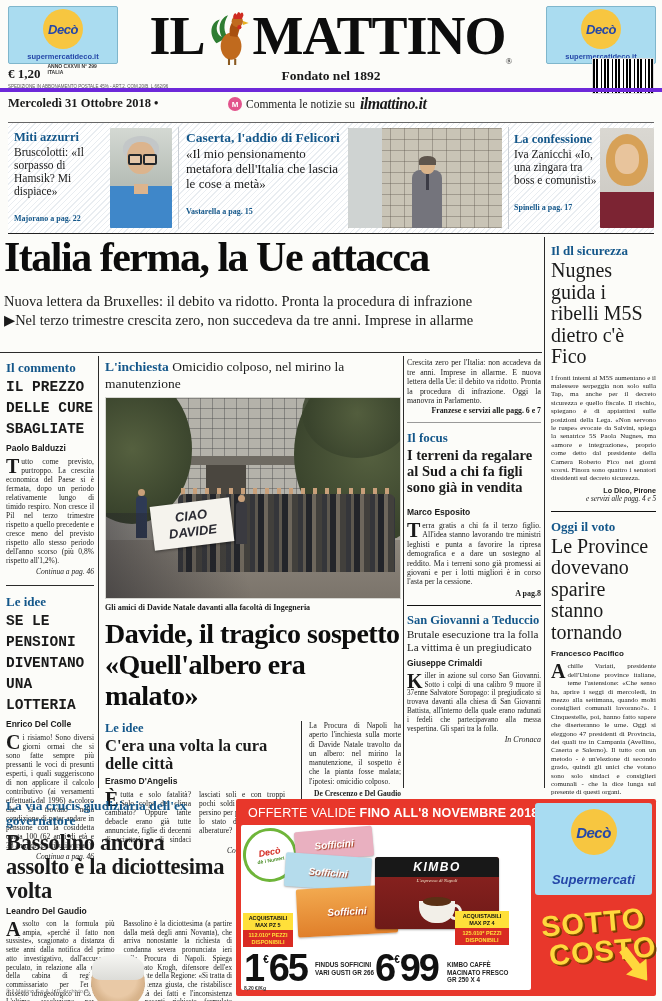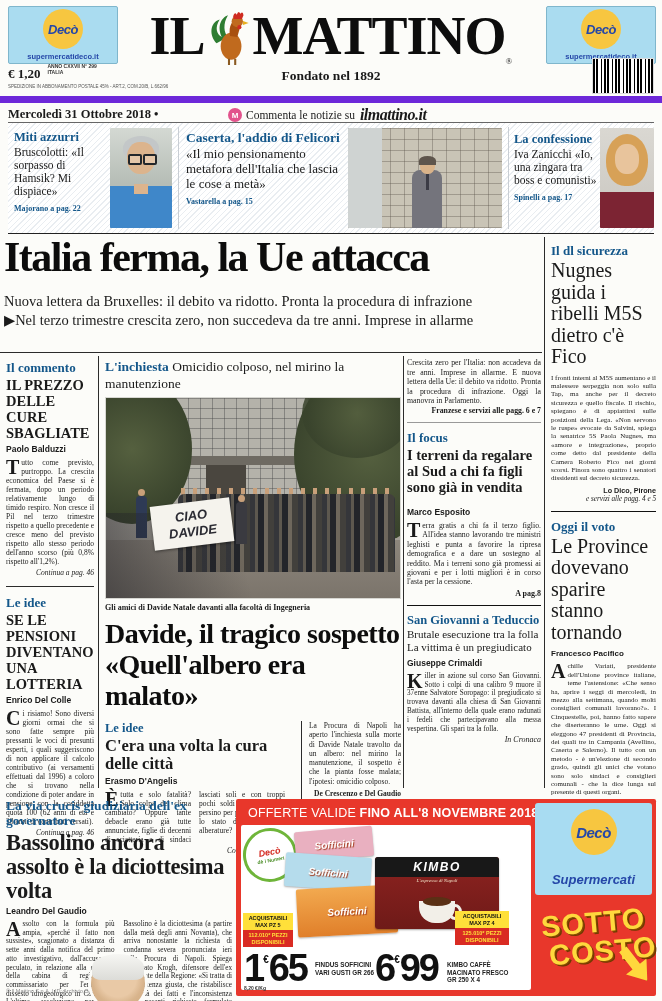--- a/index.html
+++ b/index.html
@@ -31,36 +31,36 @@
   .price-block{position:absolute;left:8px;top:64px;}
   .price-main{font-weight:bold;font-size:13px;display:inline-block;}
   .edition{display:inline-block;vertical-align:top;font-family:"Liberation Sans",sans-serif;
            font-size:5px;line-height:5.5px;font-weight:bold;color:#333;margin-left:3px;}
   .sped{font-family:"Liberation Sans",sans-serif;font-size:4.5px;color:#555;margin-top:2px;}
   .barcode{position:absolute;right:8px;top:58px;width:60px;height:34px;background:
      repeating-linear-gradient(90deg,#000 0 2px,#fff 2px 3px,#000 3px 5px,#fff 5px 8px,#000 8px 9px,#fff 9px 11px);
      border:1px solid #ddd;}
 
   
-  .dateline{position:absolute;left:0;right:0;top:96px;height:21px;border-top:7px solid #6d28d9;}
+  .dateline{position:absolute;left:0;right:0;top:88px;height:21px;border-top:4px solid #6d28d9;}
   .date-txt{position:absolute;left:8px;top:4px;font-weight:bold;font-size:12.5px;}
   .comment-group{position:absolute;left:228px;top:3px;display:flex;align-items:center;}
   .comment-icon{width:14px;height:14px;border-radius:50%;background:#e2538c;color:#fff;
        font-family:"Liberation Sans",sans-serif;font-size:8px;font-weight:bold;display:flex;
        align-items:center;justify-content:center;margin-right:4px;}
   .comment-txt{font-size:11.5px;}
   .comment-site{font-style:italic;font-weight:bold;font-size:16px;margin-left:5px;letter-spacing:-0.5px;}
 
   
   .strip{position:absolute;left:8px;top:122px;width:646px;height:110px;border-top:1px solid #666;
        border-bottom:1px solid #222;
        background:repeating-linear-gradient(135deg,#ffffff 0 3px,#e9edf1 3px 4px);}
   .strip .t-kicker{color:#14578a;font-weight:bold;font-size:12.5px;line-height:13.5px;}
   .strip .t-title{font-size:11.5px;line-height:13px;margin-top:1px;}
-  .strip .t-byline{color:#14578a;font-weight:bold;font-size:8px;margin-top:6px;}
+  .strip .t-byline{color:#14578a;font-weight:bold;font-size:8px;margin-top:16px;}
   .s-i1{position:absolute;left:6px;top:8px;width:94px;}
   .s-i2{position:absolute;left:178px;top:8px;width:158px;}
   .s-i2 .t-title{font-size:13px;line-height:15px;}
   .s-i2 .t-kicker{font-size:13.5px;}
   .s-i3{position:absolute;left:506px;top:10px;width:86px;}
   .s-sep{position:absolute;top:4px;height:102px;width:1px;background:#c9ced4;}
   .s-ph{position:absolute;top:5px;height:100px;overflow:hidden;border-radius:1px;}
   .ph1{left:102px;width:62px;background:linear-gradient(#d4d9d3,#b6bdb6 55%);}
   .ph1 .hair{position:absolute;left:13px;top:8px;width:36px;height:24px;border-radius:50% 50% 40% 40%;background:#c3c7c8;}
   .ph1 .face{position:absolute;left:17px;top:14px;width:28px;height:32px;border-radius:45%;background:#dcb48d;}
@@ -85,21 +85,21 @@
   .lead{position:absolute;left:4px;top:234px;width:538px;}
   .lead-headline{font-size:42px;font-weight:bold;letter-spacing:-1.5px;line-height:47px;color:#0c0c0c;}
   .lead-deck{margin-top:11px;font-size:14.5px;line-height:19px;}
   .cols-top-rule{left:0;top:352px;width:542px;}
   .vr-right{left:544px;top:237px;height:551px;}
   .vr-left{left:98px;top:356px;height:432px;}
   .vr-mid{left:403px;top:356px;height:432px;}
 
   
   .col-left{position:absolute;left:6px;top:360px;width:88px;}
-  .col-left h3{margin:2px 0 1px;font-size:14.5px;line-height:16px;font-weight:bold;}
+  .col-left h3{margin:2px 0 1px;font-size:14.5px;line-height:21px;font-weight:bold;font-family:Liberation Mono, monospace;}
   .col-left .rule{margin:9px 0 8px;}
   
   .col-center{position:absolute;left:105px;top:358px;width:296px;}
   .inchiesta-line{font-size:13.5px;line-height:17px;margin-bottom:5px;}
   .inchiesta-line .kicker{font-size:13.5px;}
   .mainphoto{position:relative;width:294px;height:200px;background:linear-gradient(#c4c4be,#a8a49c 60%,#968f85);overflow:hidden;border:1px solid #d7d7d2;}
   .mp-building{position:absolute;left:58px;top:0;width:190px;height:96px;background-color:#b4b2aa;background-image:
      linear-gradient(rgba(70,70,70,.42) 1px,transparent 1px),
      linear-gradient(90deg,rgba(70,70,70,.42) 1px,transparent 1px);background-size:12px 10px;}
   .mp-awning{position:absolute;left:62px;top:58px;width:150px;height:9px;background:#6e6a62;}

